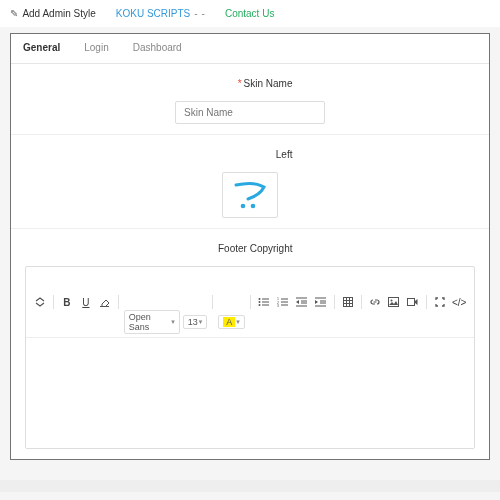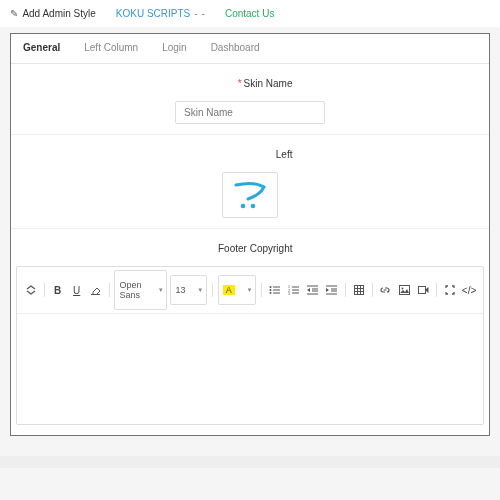--- a/index.html
+++ b/index.html
@@ -17,21 +17,21 @@
   .form-row.noborder { border-bottom: none; }
   .label { width: 85px; text-align: right; font-size: 10px; color: #333; padding-top: 4px; }
   .label .req { color: #e74c3c; margin-right: 2px; }
   .control { flex: 1; }
   .text-input { width: 100%; padding: 5px 8px; border: 1px solid #ddd; border-radius: 2px; font-size: 10px; color: #888; }
   .logo-box { width: 56px; height: 46px; border: 1px solid #ddd; background: #fff; display: flex; align-items: center; justify-content: center; cursor: pointer; border-radius: 2px; }
   .editor { border: 1px solid #ddd; border-radius: 2px; }
   .toolbar { display: flex; align-items: center; gap: 3px; padding: 3px 6px; border-bottom: 1px solid #eee; flex-wrap: nowrap; }
   .tbtn { min-width: 16px; height: 18px; display: inline-flex; align-items: center; justify-content: center; font-size: 10px; color: #444; cursor: pointer; padding: 0 2px; }
   .tbtn svg { display: block; }
-  .tsel { border: 1px solid #ddd; border-radius: 2px; padding: 9px 4px; font-size: 9px; color: #555; background: #fff; display: inline-flex; align-items: center; gap: 13px; cursor: pointer; }
+  .tsel { border: 1px solid #ddd; border-radius: 2px; padding: 1px 4px; font-size: 9px; color: #555; background: #fff; display: inline-flex; align-items: center; gap: 1px; cursor: pointer; margin-top: 40px; }
   .tsel .caret { font-size: 7px; color: #888; }
   .hcolor { background: #ffea00; padding: 0 3px; }
   .sep { width: 1px; height: 14px; background: #e0e0e0; margin: 0 2px; }
   .editor-body { height: 110px; background: #fff; }
   .footer-strip { height: 12px; background: #eee; margin-top: 20px; }
 </style>
 </head>
 <body>
 
 <div class="page-title">
@@ -39,21 +39,20 @@
   <span>Add Admin Style</span>
   <a class="tlink">KOKU SCRIPTS</a>
   <span class="dash">-</span>
   <span class="dash">-</span>
   <a class="tlink green">Contact Us</a>
 </div>
 
 <div class="panel">
   <div class="tabs">
     <div class="tab active">General</div>
-    <div class="tab">Left Column</div>
     <div class="tab">Login</div>
     <div class="tab">Dashboard</div>
   </div>
 
   <div class="form-row">
     <div class="label"><span class="req">*</span><span>Skin Name</span></div>
     <div class="control">
       <input class="text-input" type="text" placeholder="Skin Name" style="">
     </div>
   </div>

